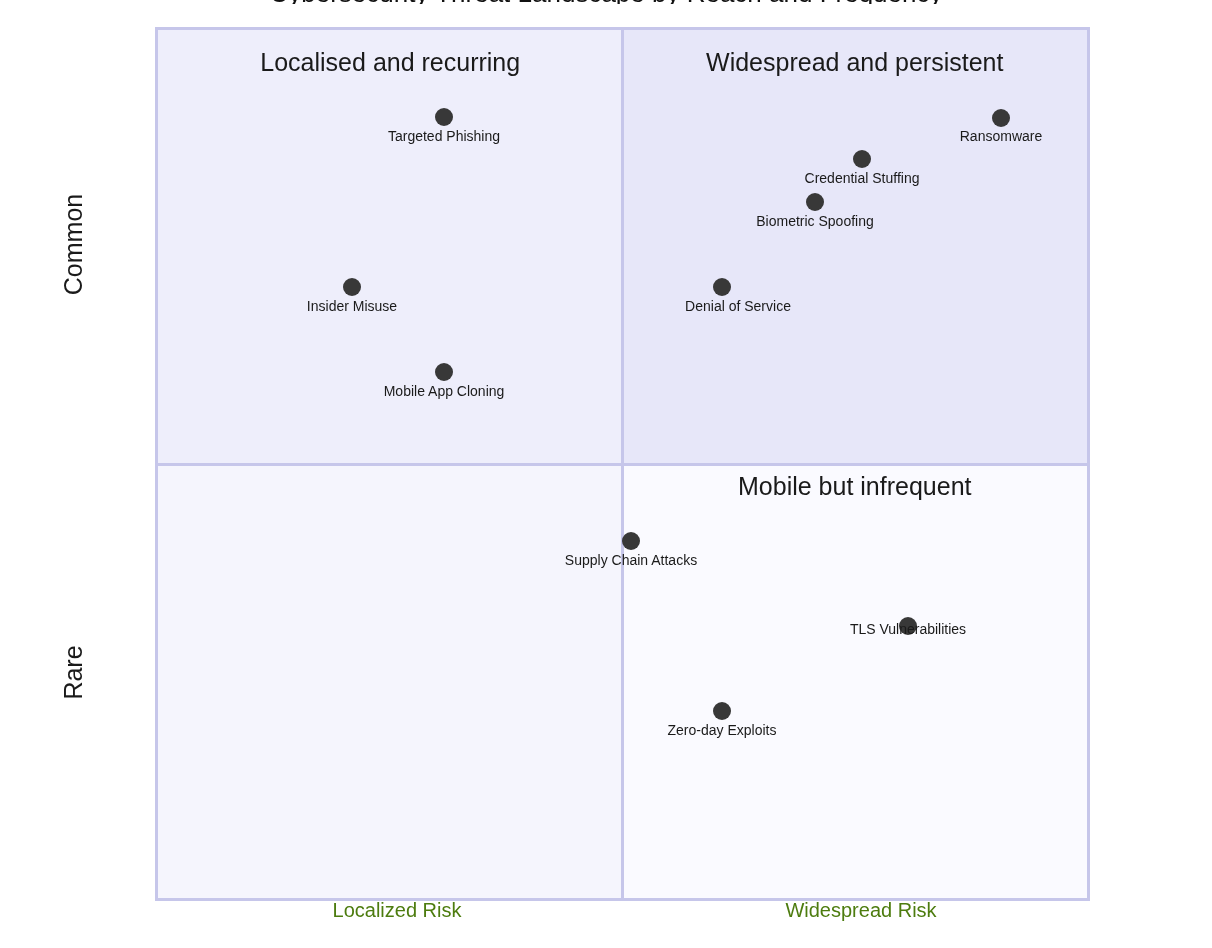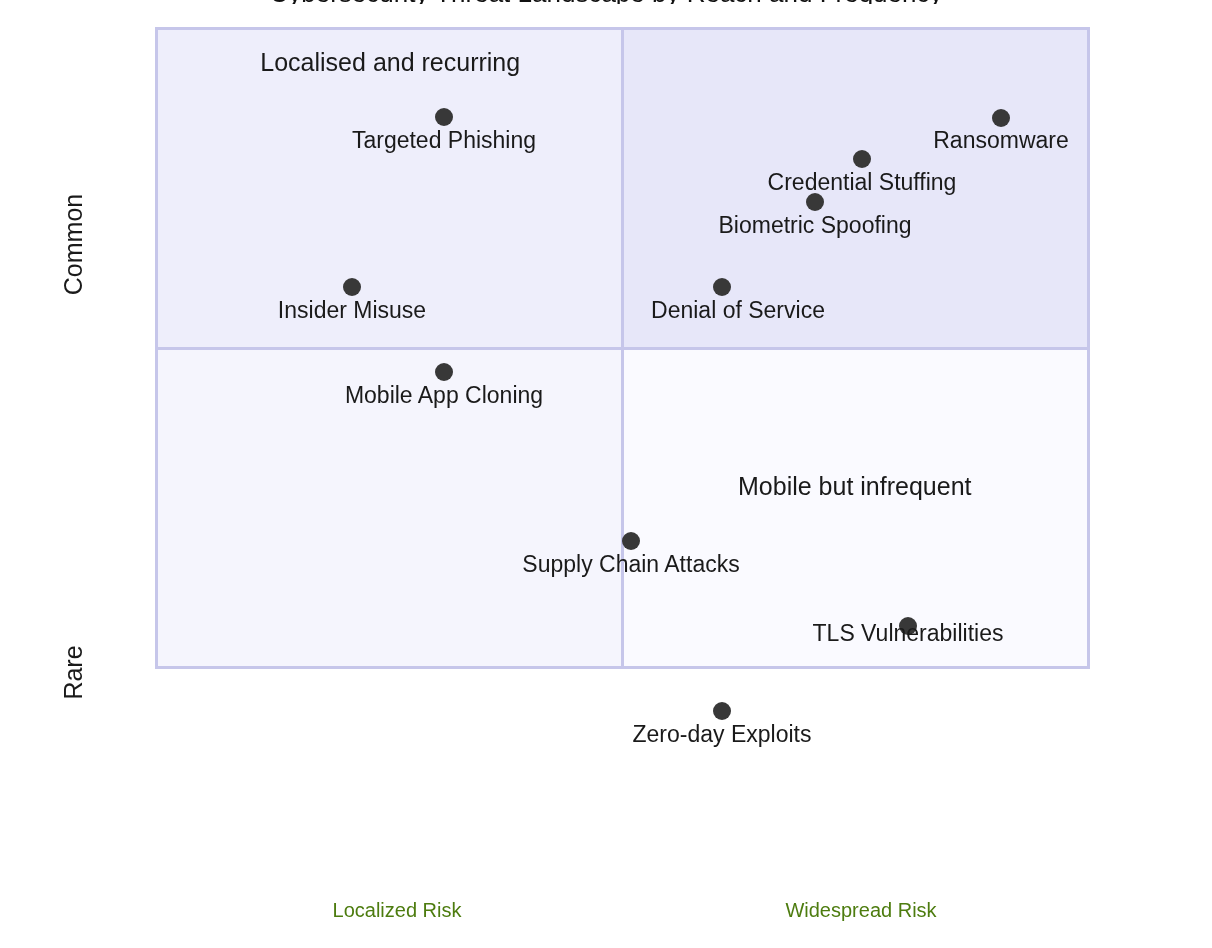--- a/index.html
+++ b/index.html
@@ -37,21 +37,21 @@
     overflow: hidden;
     height: 26px;
   }
 
   
   #plot-area {
     position: absolute;
     left: 155px;
     top: 27px;
     width: 935px;
-    height: 642px;
+    height: 874px;
     box-sizing: border-box;
     border: 3px solid #c6c6ea;
     background: #a16207;
   }
 
   .quadrant {
     position: absolute;
     box-sizing: border-box;
   }
   #quad-tl { left: 0;     top: 0;     width: 50%; height: 50%; background: #eeeefb; }
@@ -94,21 +94,21 @@
     position: absolute;
     width: 18px;
     height: 18px;
     margin-left: -9px;
     margin-top: -9px;
     border-radius: 50%;
     background: #383838;
   }
   .point-label {
     position: absolute;
-    font-size: 23px;
+    font-size: 14px;
     color: #1a1a1a;
     white-space: nowrap;
     line-height: 1;
     transform: translate(-50%, 0);
   }
 
   
   .y-axis-label {
     position: absolute;
     font-size: 25px;
@@ -147,20 +147,21 @@
 
     <div class="quadrant" id="quad-tl"></div>
     <div class="quadrant" id="quad-tr"></div>
     <div class="quadrant" id="quad-bl"></div>
     <div class="quadrant" id="quad-br"></div>
 
     <div id="divider-vertical"></div>
     <div id="divider-horizontal"></div>
 
     <div class="quad-label" style="left:25%; top:20px;">Localised and recurring</div>
+    <div class="quad-label" style="left:75%; top:20px;">Widespread and persistent</div>
     <div class="quad-label" style="left:75%; top:444px;">Mobile but infrequent</div>
 
     <div class="point" style="left:286px; top:87px;"></div>
     <div class="point-label" style="left:286px; top:99px;">Targeted Phishing</div>
 
     <div class="point" style="left:843px; top:88px;"></div>
     <div class="point-label" style="left:843px; top:99px;">Ransomware</div>
 
     <div class="point" style="left:704px; top:129px;"></div>
     <div class="point-label" style="left:704px; top:141px;">Credential Stuffing</div>

